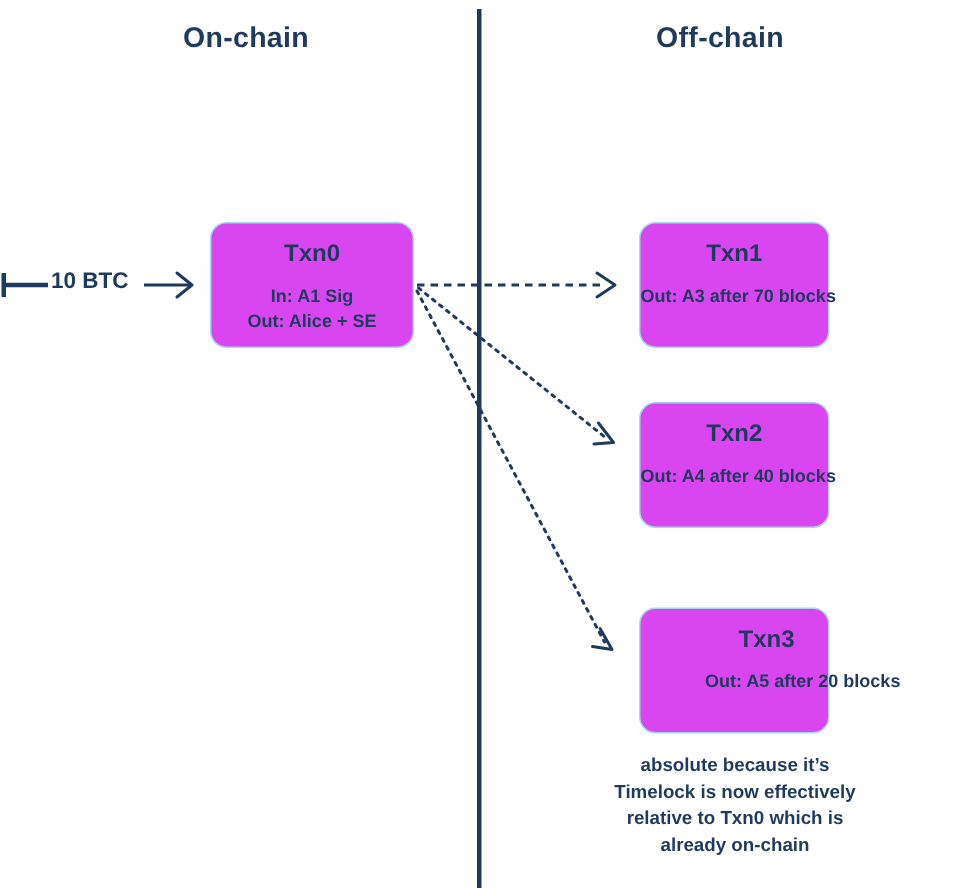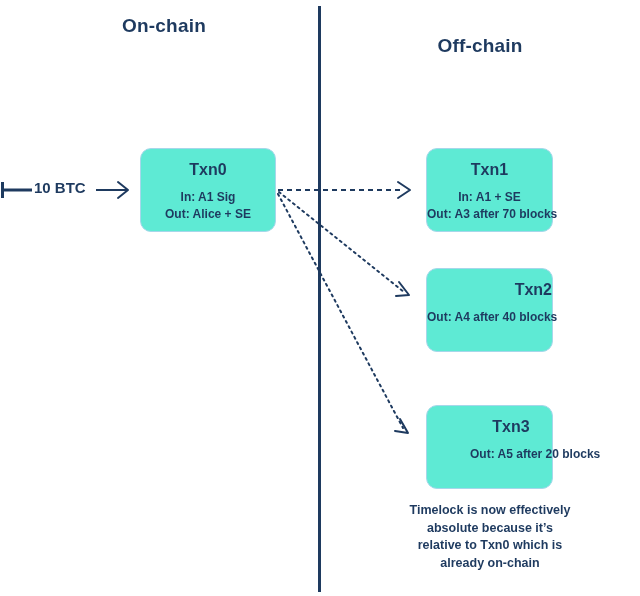--- a/index.html
+++ b/index.html
@@ -31,26 +31,26 @@
   .col-header {
     position: absolute;
     font-size: 19px;
     font-weight: bold;
     letter-spacing: 0.2px;
     color: #1e3a5f;
     text-align: center;
     white-space: nowrap;
   }
   #header-onchain  { left: 84px;  top: 15px; width: 160px; }
-  #header-offchain { left: 400px; top: 15px; width: 160px; margin-top: 20px; }
+  #header-offchain { left: 400px; top: 15px; width: 160px; }
 
   .txn-box {
     position: absolute;
     box-sizing: border-box;
-    background: #5eead4;
+    background: #d946ef;
     border: 1.5px solid #a6d7ea;
     border-radius: 11px;
     text-align: center;
     padding-top: 11px;
   }
   .txn-title {
     font-size: 16px;
     font-weight: bold;
     color: #1e3a5f;
     line-height: 20px;
@@ -59,21 +59,21 @@
   .txn-line {
     font-size: 12px;
     font-weight: bold;
     color: #1e3a5f;
     line-height: 17px;
     white-space: nowrap;
   }
 
   #box-txn0 { left: 140px; top: 148px; width: 136px; height: 84px; }
   #box-txn1 { left: 426px; top: 148px; width: 127px; height: 84px; }
-  #box-txn2 { left: 426px; top: 268px; width: 127px; height: 84px; text-align: right; }
+  #box-txn2 { left: 426px; top: 268px; width: 127px; height: 84px; }
   #box-txn3 { left: 426px; top: 405px; width: 127px; height: 84px; padding-left: 43px; }
 
   #btc-label {
     position: absolute;
     left: 34px;
     top: 179px;
     font-size: 15px;
     font-weight: bold;
     color: #1e3a5f;
     white-space: nowrap;
@@ -130,34 +130,33 @@
   <div id="btc-label">10 BTC</div>
 
   <div class="txn-box" id="box-txn0">
     <div class="txn-title">Txn0</div>
     <div class="txn-line">In: A1 Sig</div>
     <div class="txn-line">Out: Alice + SE</div>
   </div>
 
   <div class="txn-box" id="box-txn1">
     <div class="txn-title">Txn1</div>
-    <div class="txn-line">In: A1 + SE</div>
     <div class="txn-line">Out: A3 after 70 blocks</div>
   </div>
 
   <div class="txn-box" id="box-txn2">
     <div class="txn-title">Txn2</div>
     <div class="txn-line">Out: A4 after 40 blocks</div>
   </div>
 
   <div class="txn-box" id="box-txn3">
     <div class="txn-title">Txn3</div>
     <div class="txn-line">Out: A5 after 20 blocks</div>
   </div>
 
   <div id="caption">
+    <span>absolute because it’s</span>
     <span>Timelock is now effectively</span>
-    <span>absolute because it’s</span>
     <span>relative to Txn0 which is</span>
     <span>already on-chain</span>
   </div>
 
 </div>
 
 </body></html>

